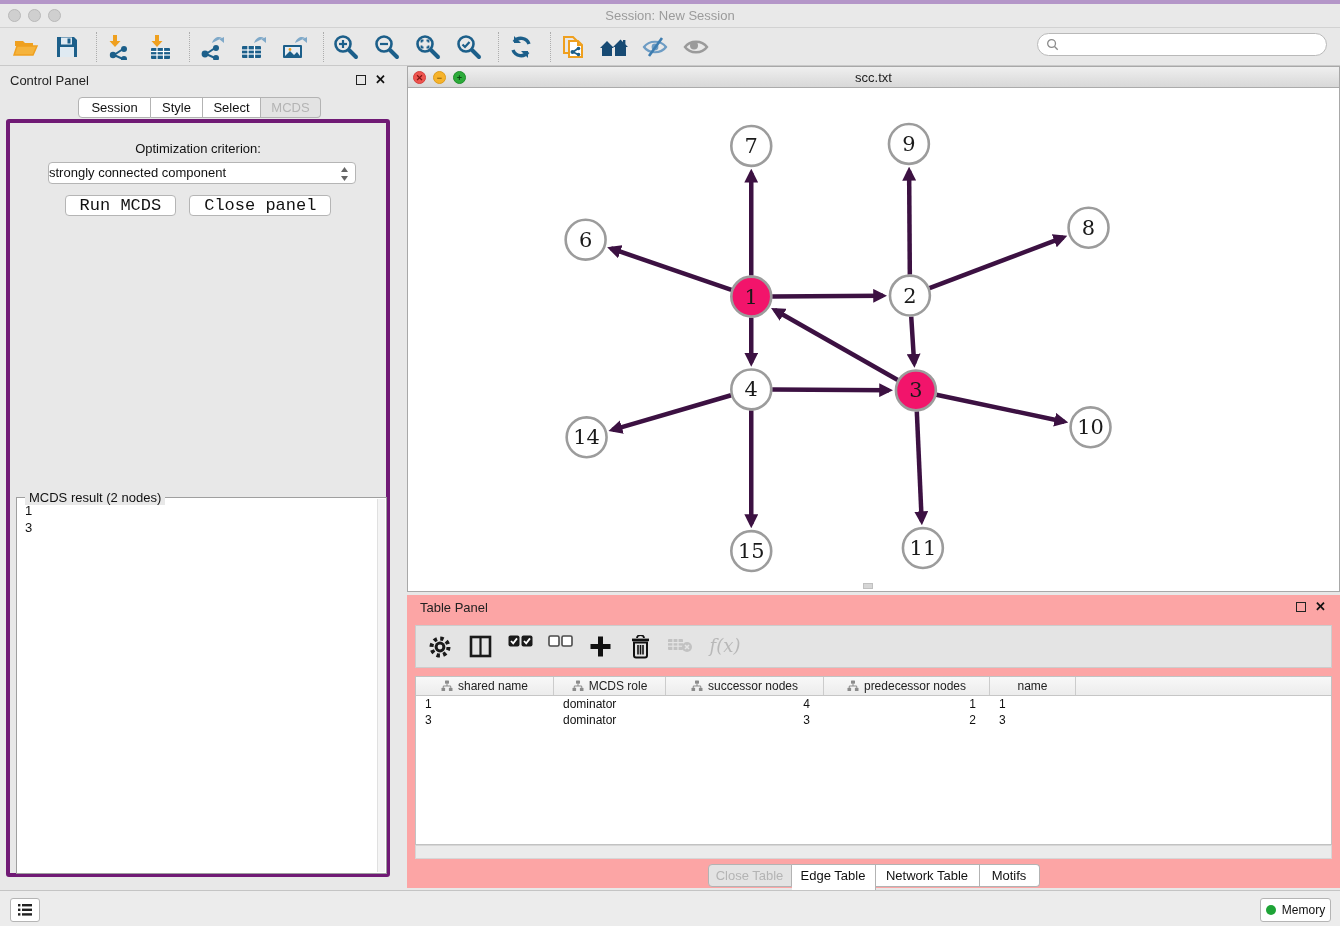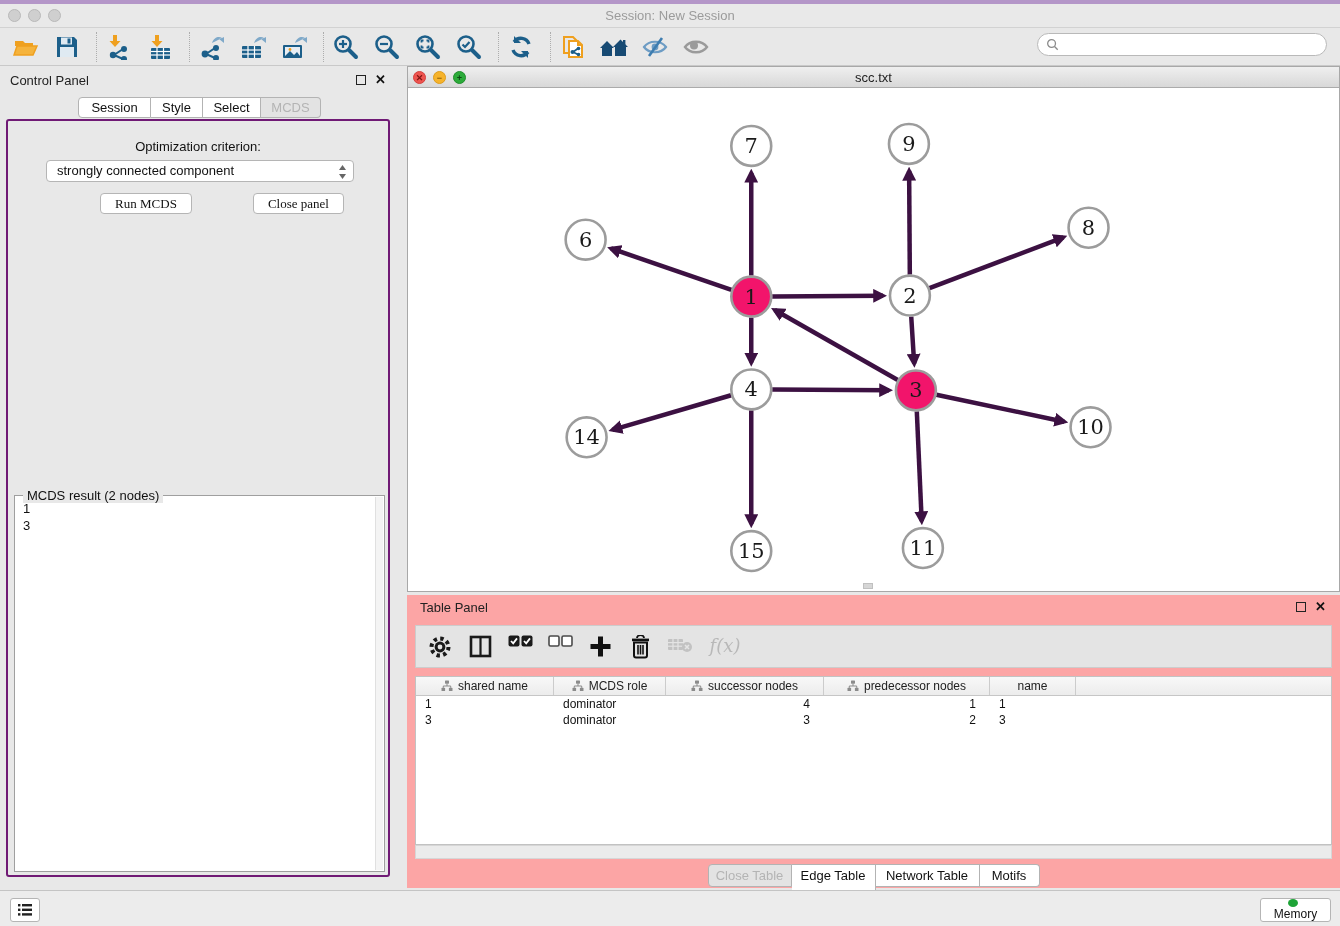--- a/index.html
+++ b/index.html
@@ -24,26 +24,26 @@
   
   .cp-title { position:absolute; left:10px; top:73px; font-size:13px; color:#222; }
   .panel-btns { position:absolute; display:flex; gap:9px; align-items:center; }
   .float-sq { width:10px; height:10px; border:1.5px solid #222; display:inline-block; }
   .close-x { font-size:13px; font-weight:700; color:#111; line-height:10px; }
   .cp-tabs { position:absolute; left:78px; top:97px; display:flex; }
   .seg { height:21px; line-height:19px; text-align:center; font-size:13px; background:#fff; border:1px solid #b3b3b3; border-left:none; color:#111; }
   .seg:first-child { border-left:1px solid #b3b3b3; border-radius:4px 0 0 4px; }
   .seg:last-child { border-radius:0 4px 4px 0; }
   .seg.active { background:#e3e3e3; color:#b4b4b4; }
-  .cp-content { position:absolute; left:6px; top:119px; width:384px; height:758px; background:#e8e8e8; border:2px solid #701a75; border-radius:3px; }
+  .cp-content { position:absolute; left:6px; top:119px; width:384px; height:758px; background:#e8e8e8; border:4px solid #701a75; border-radius:3px; }
   .opt-label { position:absolute; left:0; width:100%; top:18px; text-align:center; font-size:13px; color:#111; }
-  .opt-select { position:absolute; left:38px; top:39px; width:308px; height:22px; background:#fff; border:1px solid #b5b5b5; border-radius:4px; font-size:13px; line-height:20px; padding-left:10px; color:#111; }
+  .opt-select { position:absolute; left:38px; top:39px; width:308px; height:22px; background:#fff; border:1px solid #b5b5b5; border-radius:4px; font-size:13px; line-height:20px; padding-left:0; color:#111; }
   .spin { position:absolute; right:6px; top:3px; }
   .cp-buttons { position:absolute; left:0; top:72px; width:100%; display:flex; justify-content:center; gap:13px; }
-  .aq-btn { height:21px; background:#fff; border:1px solid #b5b5b5; border-radius:4px; font-size:13px; padding:0 14px; color:#111; font-family:Liberation Serif, serif;margin-left:48px; }
+  .aq-btn { height:21px; background:#fff; border:1px solid #b5b5b5; border-radius:4px; font-size:17px; padding:0 14px; color:#111; font-family:Liberation Mono, monospace; }
   .result-group { position:absolute; left:6px; top:374px; width:371px; height:377px; border:1px solid #9f9f9f; background:#fff; }
   .result-label { position:absolute; left:8px; top:-8px; background:#e8e8e8; padding:0 4px; font-size:13px; color:#111; }
   .result-text { position:absolute; left:2px; top:4px; right:10px; bottom:2px; font-size:13px; line-height:17px; padding-left:6px; color:#111; white-space:pre; }
   .result-scroll { position:absolute; right:1px; top:1px; width:8px; bottom:1px; background:#f4f4f4; border-left:1px solid #e0e0e0; }
   
   .netwin { position:absolute; left:407px; top:66px; width:933px; height:526px; border:1px solid #a8a8a8; background:#fff; }
   .netwin-titlebar { position:absolute; left:0; top:0; width:100%; height:21px; background:linear-gradient(#efefef,#d8d8d8); border-bottom:1px solid #ababab; }
   .nt-light { position:absolute; top:4px; width:13px; height:13px; border-radius:50%; font-size:9px; font-weight:700; text-align:center; line-height:13px; }
   .netwin-title { position:absolute; left:0; right:0; top:3px; text-align:center; font-size:13px; color:#222; }
   .canvas { position:absolute; left:0; top:21px; width:931px; height:503px; background:#fff; }
@@ -599,19 +599,19 @@
         <g fill="#222">
             <rect x="1" y="1" width="2.4" height="2.4"></rect>
             <rect x="5" y="1" width="10" height="2.4"></rect>
             <rect x="1" y="5.6" width="2.4" height="2.4"></rect>
             <rect x="5" y="5.6" width="10" height="2.4"></rect>
             <rect x="1" y="10.2" width="2.4" height="2.4"></rect>
             <rect x="5" y="10.2" width="10" height="2.4"></rect>
           </g>
       </svg>
     </div>
-    <div class="sb-btn" style="right:9px; width:71px;flex-direction:column;">
+    <div class="sb-btn" style="right:9px; width:71px;">
       <span class="mem-dot"></span>
       <span class="mem-label">Memory</span>
     </div>
   </div>
 
 </div>
 
 </body></html>

